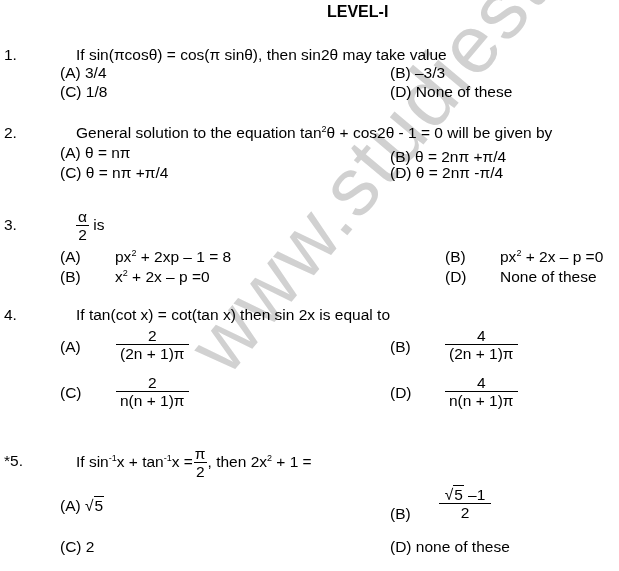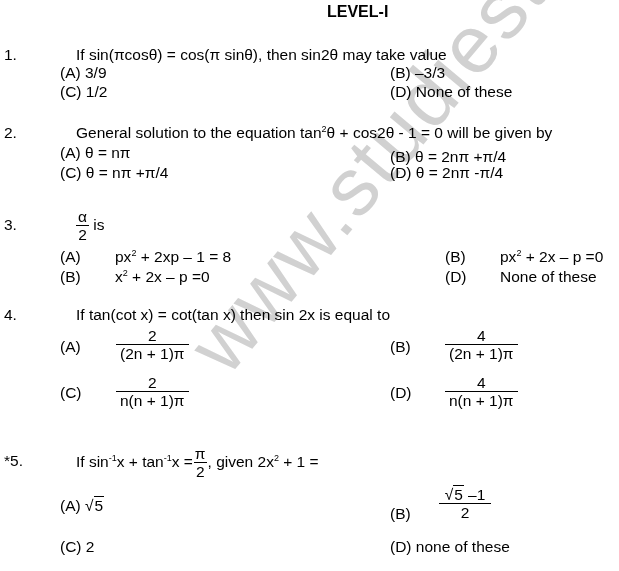--- a/index.html
+++ b/index.html
@@ -30,23 +30,23 @@
 </head>
 <body>
 
 <div class="watermark">www.studiestoday.com</div>
 
 <div class="content">
   <div class="abs title">LEVEL-I</div>
 
   <div class="abs num" style="top:46px">1.</div>
   <div class="abs q" style="top:46px">If sin(πcosθ) = cos(π sinθ),  then  sin2θ may  take value</div>
-  <div class="abs optL" style="top:64px">(A) 3/9</div>
+  <div class="abs optL" style="top:64px">(A) 3/4</div>
   <div class="abs optR" style="top:64px">(B) –3/3</div>
-  <div class="abs optL" style="top:83px">(C) 1/2</div>
+  <div class="abs optL" style="top:83px">(C) 1/8</div>
   <div class="abs optR" style="top:83px">(D) None of these</div>
 
   <div class="abs num" style="top:124px">2.</div>
   <div class="abs q" style="top:124px"><span>General solution to the equation tan</span><sup>2</sup><span>θ + cos2θ  - 1 = 0 will be given by</span></div>
   <div class="abs optL" style="top:144px">(A) θ = nπ</div>
   <div class="abs optR" style="top:148px">(B) θ = 2nπ +π/4</div>
   <div class="abs optL" style="top:164px">(C) θ = nπ +π/4</div>
   <div class="abs optR" style="top:164px">(D) θ = 2nπ -π/4</div>
 
   <div class="abs num" style="top:216px">3.</div>
@@ -86,21 +86,21 @@
   <div class="abs" style="left:390px; top:384px">(D)</div>
   <div class="abs" style="left:447px; top:374px"><span class="frac" style="min-width:62px">
         <span class="n">4</span>
         <span class="d" style="width:100%;text-align:center">n(n + 1)π</span>
       </span></div>
 
   <div class="abs num" style="top:452px">*5.</div>
   <div class="abs q" style="top:444px; line-height:36px"><span>If sin</span><sup>-1</sup><span>x + tan</span><sup>-1</sup><span>x =</span><span class="frac">
         <span class="n">π</span>
         <span class="d">2</span>
-      </span><span>, given 2x</span><sup>2</sup><span> + 1 =</span></div>
+      </span><span>, then 2x</span><sup>2</sup><span> + 1 =</span></div>
 
   <div class="abs" style="left:60px; top:497px"><span>(A)</span> <span class="sqrt">√<span class="rad">5</span></span></div>
 
   <div class="abs" style="left:390px; top:505px">(B)</div>
   <div class="abs" style="left:441px; top:486px"><span class="frac" style="min-width:48px">
         <span class="n"><span class="sqrt">√<span class="rad">5</span></span><span> –1</span></span>
         <span class="d" style="width:100%;text-align:center">2</span>
       </span></div>
 
   <div class="abs optL" style="top:538px">(C) 2</div>

